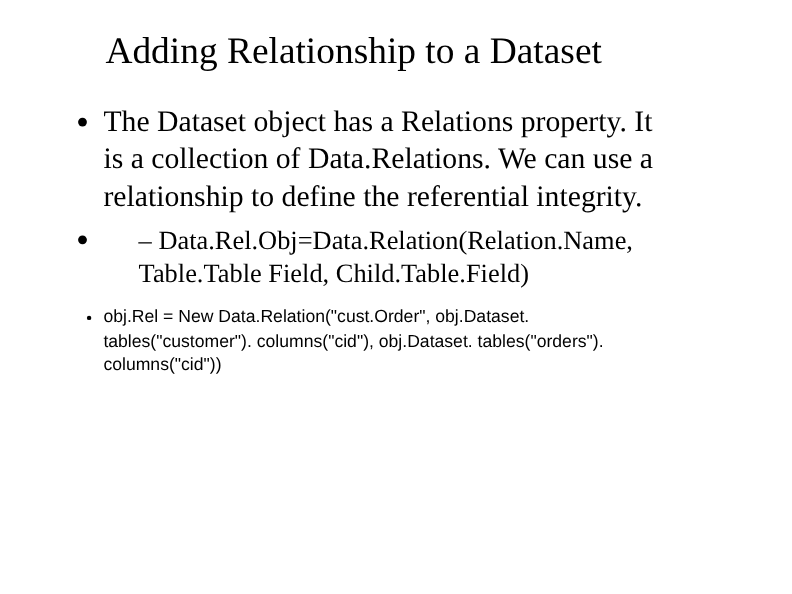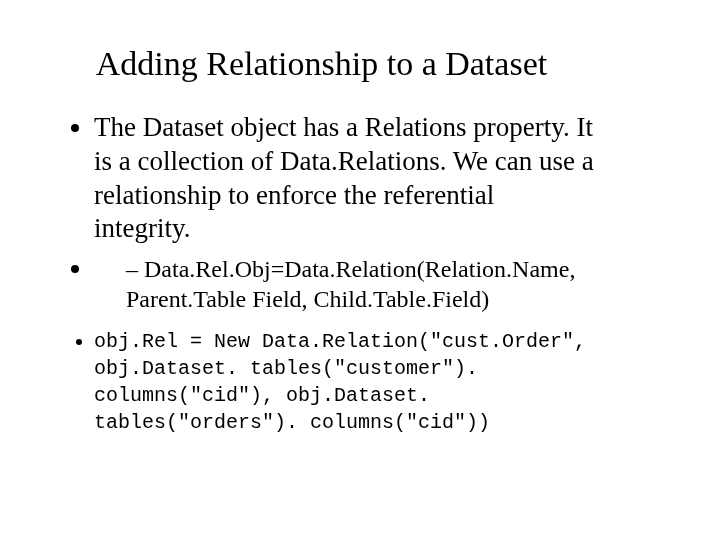--- a/index.html
+++ b/index.html
@@ -8,21 +8,21 @@
     width: 720px;
     height: 540px;
     background: #ffffff;
     font-family: "Times New Roman", Times, serif;
     color: #000000;
   }
   .slide {
     box-sizing: border-box;
     width: 643px;
     height: 540px;
-    padding: 41px 48px 24px 48px;
+    padding: 24px 48px 24px 48px;
   }
   .title {
     font-size: 34px;
     text-align: center;
     margin: 4px 0 28px 0;
     font-weight: normal;
   }
   ul.level1 {
     list-style: disc;
     margin: 0;
@@ -41,37 +41,37 @@
   }
   ul.level2 > li::before {
     content: "– ";
   }
   ul.code {
     list-style: disc;
     margin: 14px 0 0 0;
     padding-left: 46px;
   }
   ul.code > li {
-    font-family: Liberation Mono, monospace;
-    font-size: 20px;
+    font-family: Liberation Sans, sans-serif;
+    font-size: 16px;
     line-height: 1.35;
     white-space: pre-wrap;
   }
 </style>
 </head>
 <body>
 
 <div class="slide">
   <h1 class="title">Adding Relationship to a Dataset</h1>
 
   <ul class="level1">
-    <li>The Dataset object has a Relations property. It is a collection of Data.Relations.  We can use a relationship to enforce the referential integrity.</li>
+    <li>The Dataset object has a Relations property. It is a collection of Data.Relations.  We can use a relationship to define the referential integrity.</li>
     <li>
       <ul class="level2">
-        <li>Data.Rel.Obj=Data.Relation(Relation.Name, Parent.Table Field, Child.Table.Field)</li>
+        <li>Data.Rel.Obj=Data.Relation(Relation.Name, Table.Table Field, Child.Table.Field)</li>
       </ul>
     </li>
   </ul>
 
   <ul class="code">
     <li>obj.Rel = New Data.Relation("cust.Order", obj.Dataset. tables("customer"). columns("cid"), obj.Dataset. tables("orders"). columns("cid"))</li>
   </ul>
 </div>
 
 </body></html>

